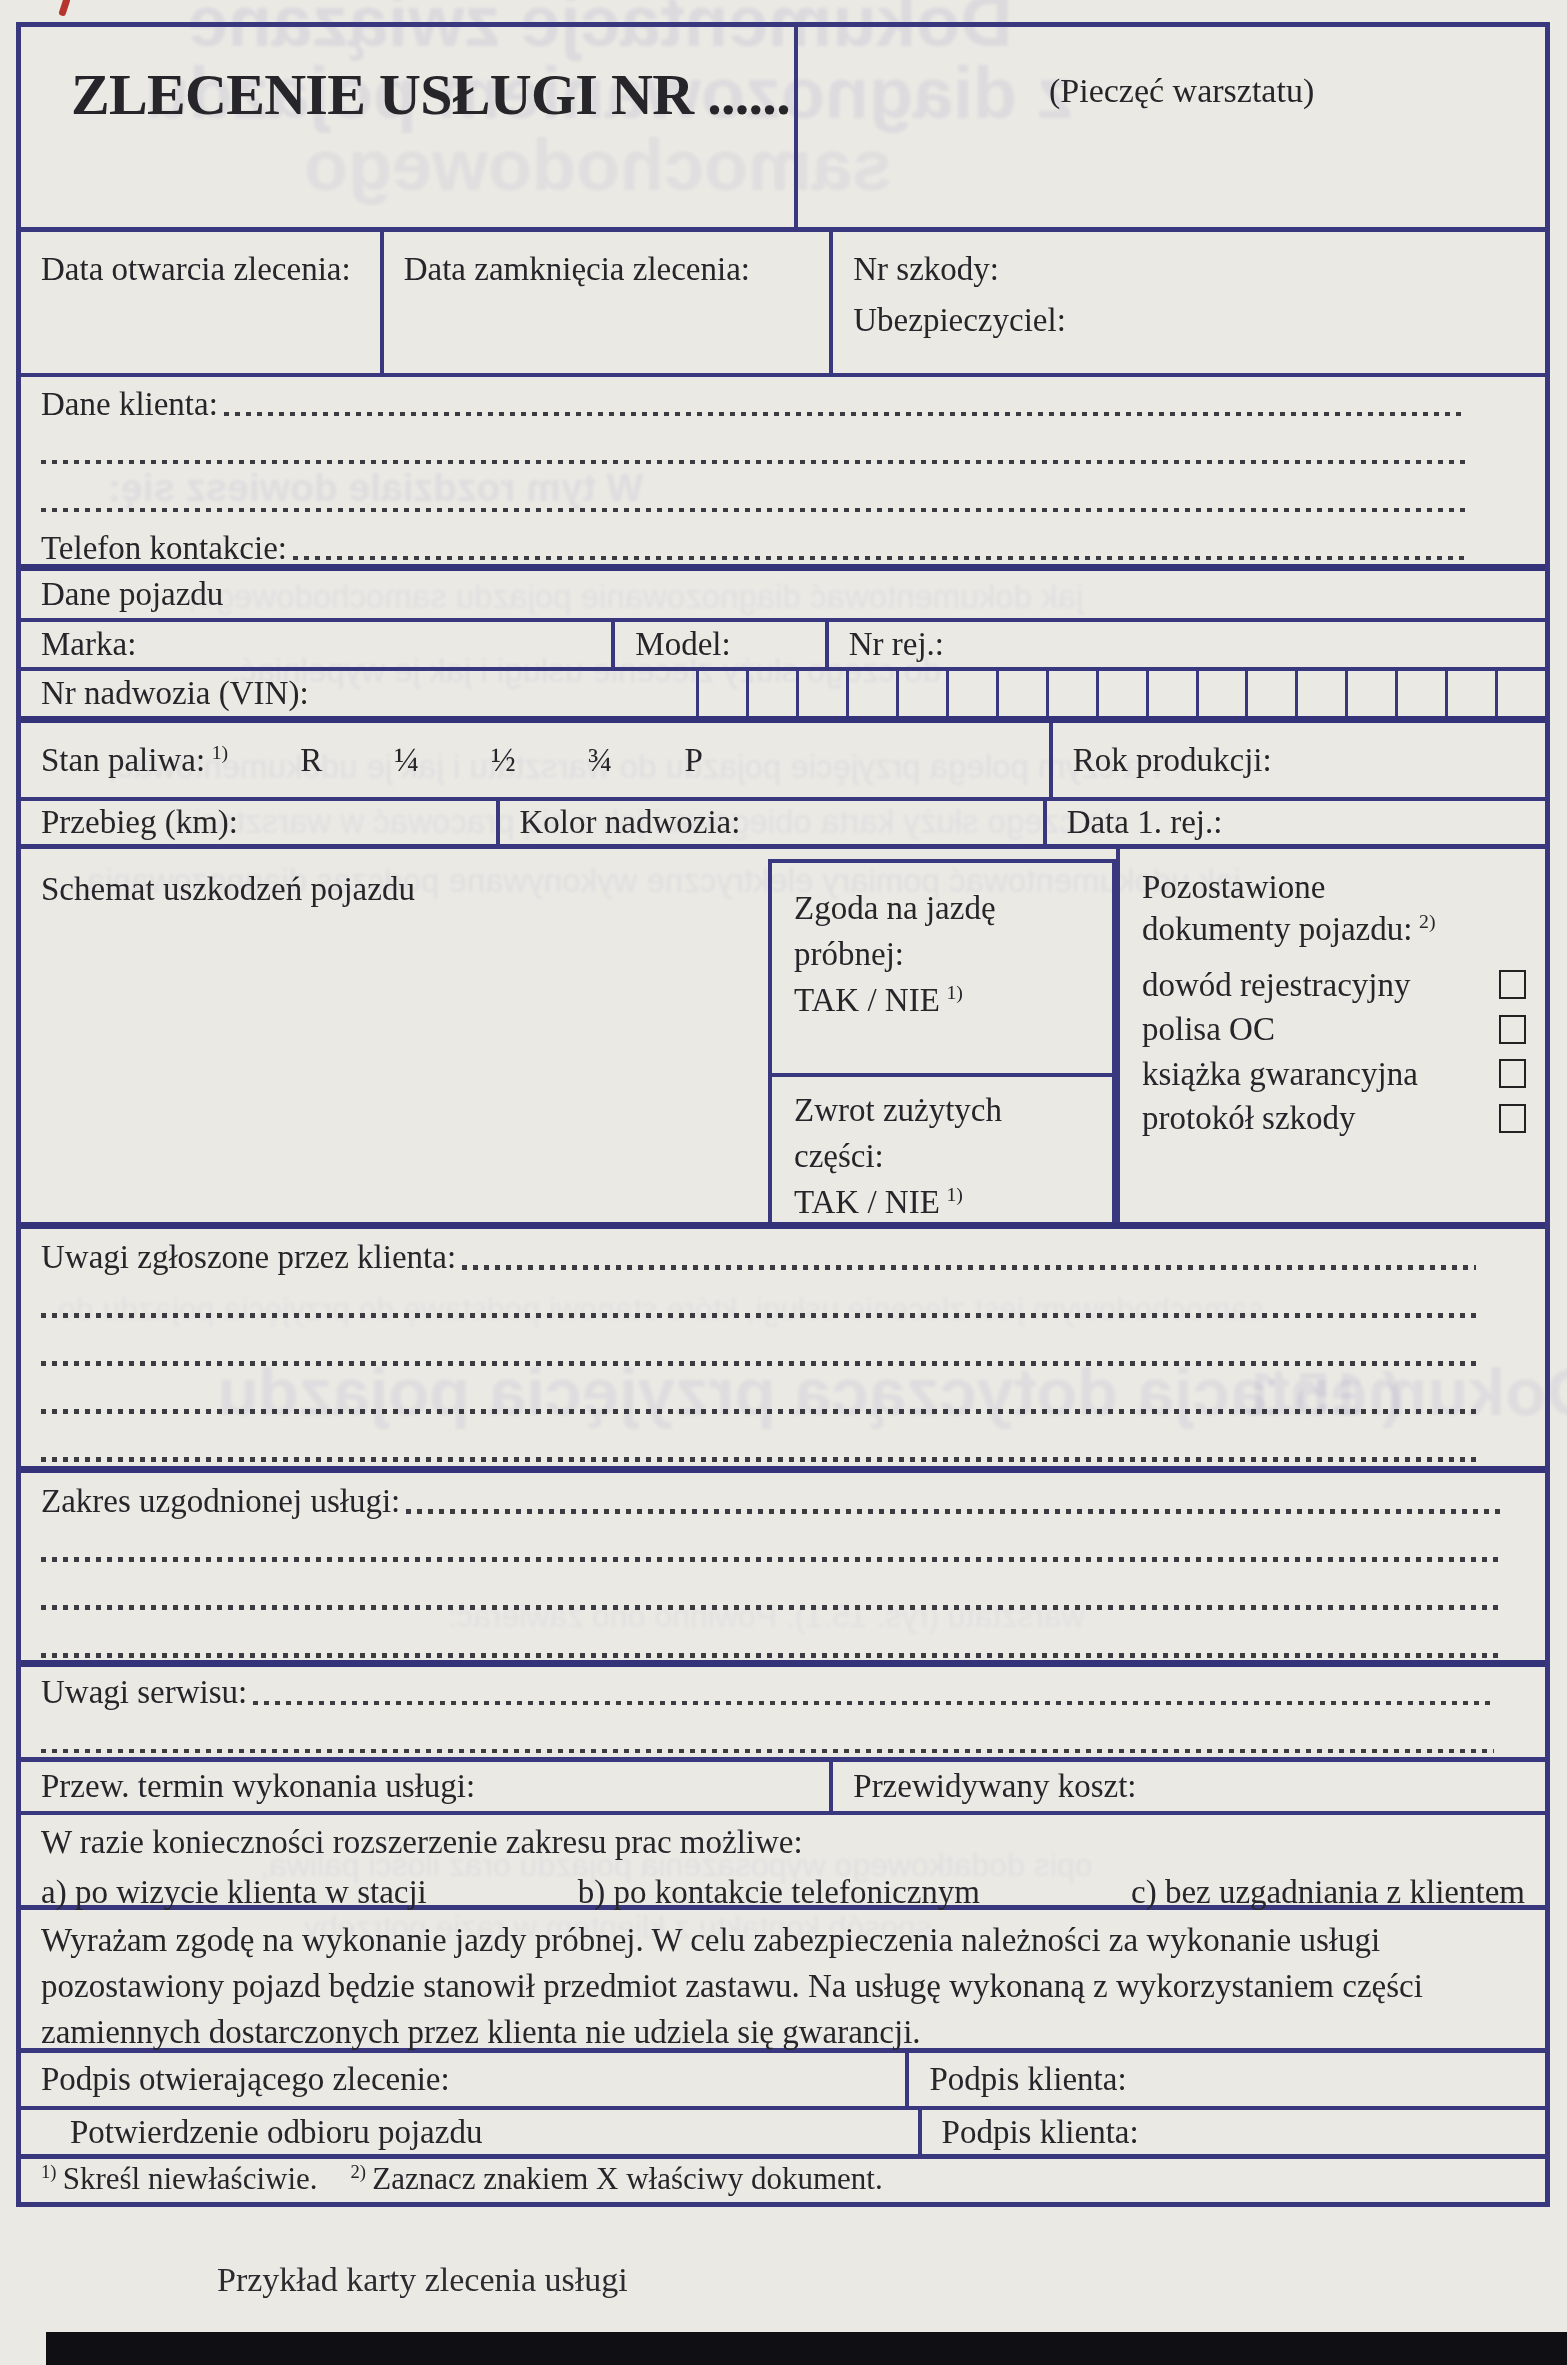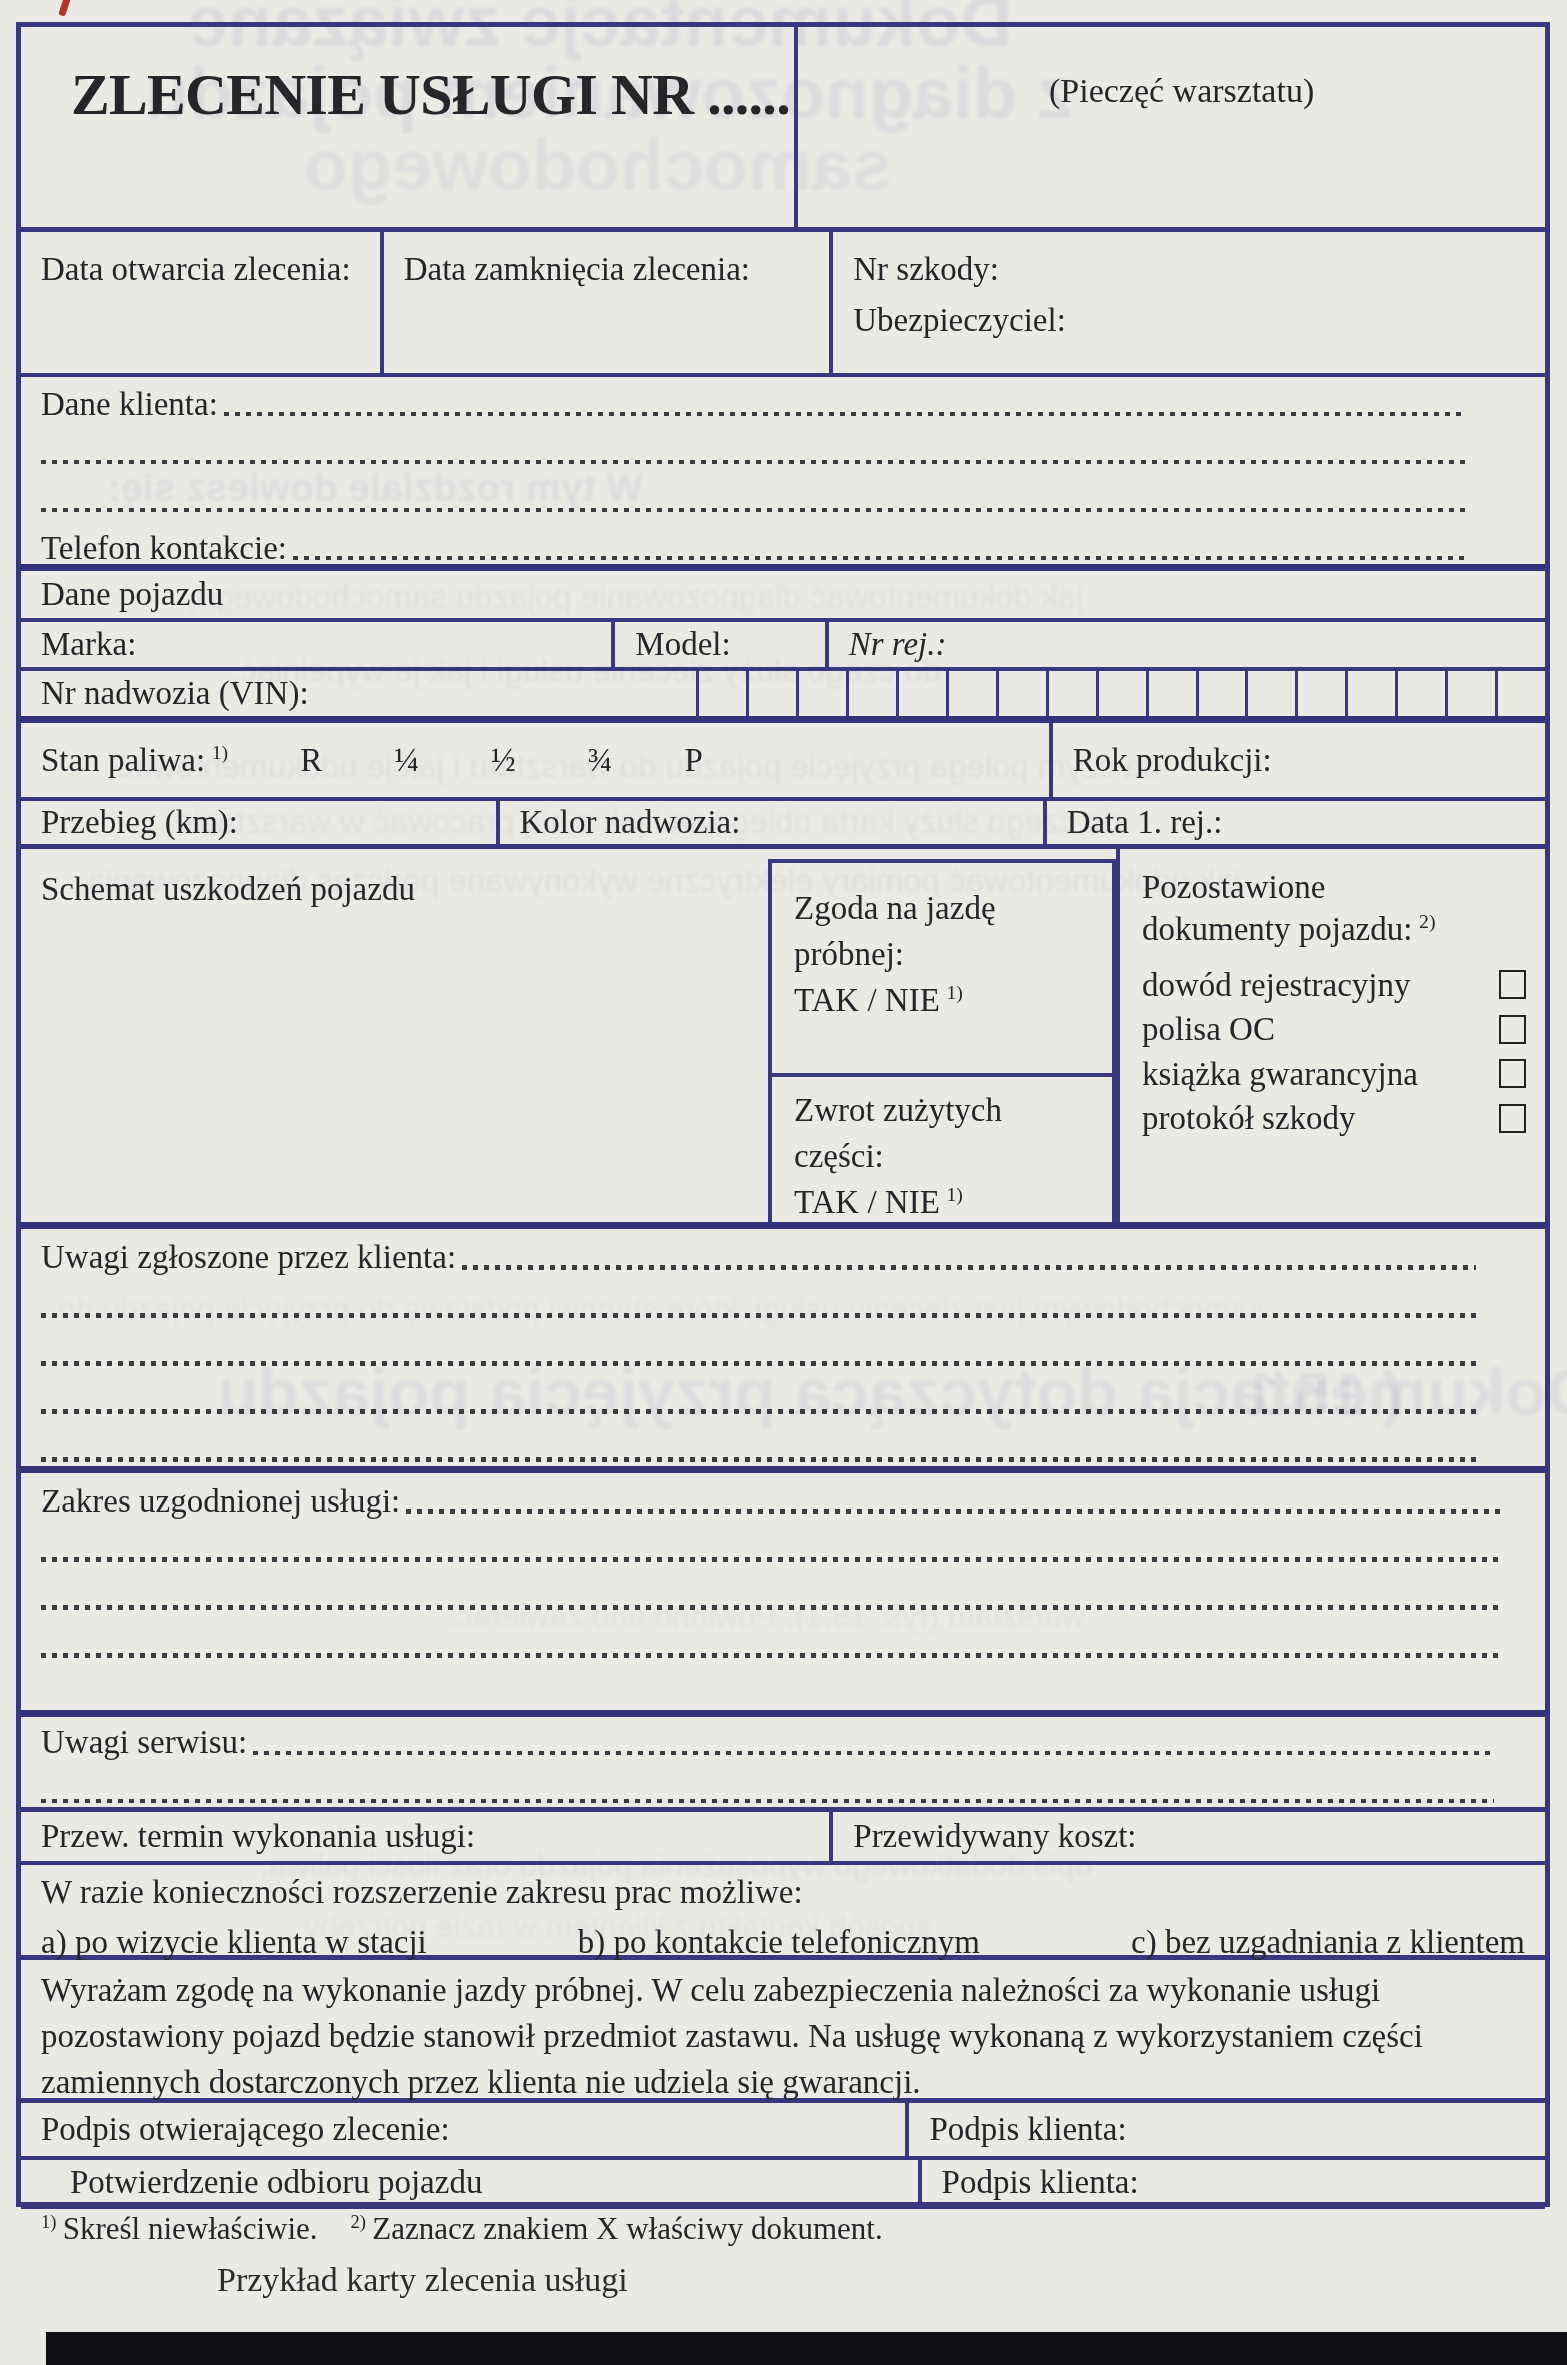--- a/index.html
+++ b/index.html
@@ -82,21 +82,21 @@
     position:absolute;left:1095px;right:0;top:0;bottom:0;
     border-left:4.3px solid #39387e;box-sizing:border-box;padding:17.4px 19px 0 22px;
   }
   .doc-head{font-size:33px;line-height:42px;}
   .doc-item{display:flex;justify-content:space-between;align-items:center;height:43px;margin-top:1.4px;}
   .doc-item .lbl{white-space:nowrap;}
   .checkbox{width:27.5px;height:29px;border:2.9px solid #222;box-sizing:border-box;background:transparent;}
   .doc-list{margin-top:13px;}
   
   .r-remarks{height:244px;display:block;padding:4.3px 69px 0 20px;}
-  .r-scope{height:244px;display:block;padding:4.3px 43px 0 20px;}
+  .r-scope{height:194px;display:block;padding:4.3px 43px 0 20px;}
   .r-service{height:95px;display:block;padding:1.4px 51px 0 20px;}
   .wline2{display:flex;align-items:baseline;height:48px;}
   .wline2 .lbl{white-space:nowrap;line-height:48px;}
   
   .r-deadline{height:53px;}
   .r-deadline .cell{display:flex;align-items:center;}
   
   .r-ext{height:95px;display:block;padding:7.2px 20px 0 20px;}
   .ext-options{display:flex;justify-content:space-between;margin-top:10px;}
   .ext-options .lbl{white-space:nowrap;}
@@ -177,21 +177,21 @@
     </div>
   </div>
 
   <div class="row r-vlabel bb6">
     <div class="cell lbl" style="display:flex;align-items:center;">Dane pojazdu</div>
   </div>
 
   <div class="row r-marka bb6">
     <div class="cell vr lbl" style="width:39%;">Marka:</div>
     <div class="cell vr lbl" style="width:14%;">Model:</div>
-    <div class="cell lbl" style="width:47%;font-style:italic;">Nr rej.:</div>
+    <div class="cell lbl" style="width:47%;">Nr rej.:</div>
   </div>
 
   <div class="row r-vin bb10">
     <div class="cell vin-label lbl" style="width:44.3%;">Nr nadwozia (VIN):</div>
     <div class="vin-grid" id="vin-grid">
         <div class="vin-box"></div>
         <div class="vin-box"></div>
         <div class="vin-box"></div>
         <div class="vin-box"></div>
         <div class="vin-box"></div>

